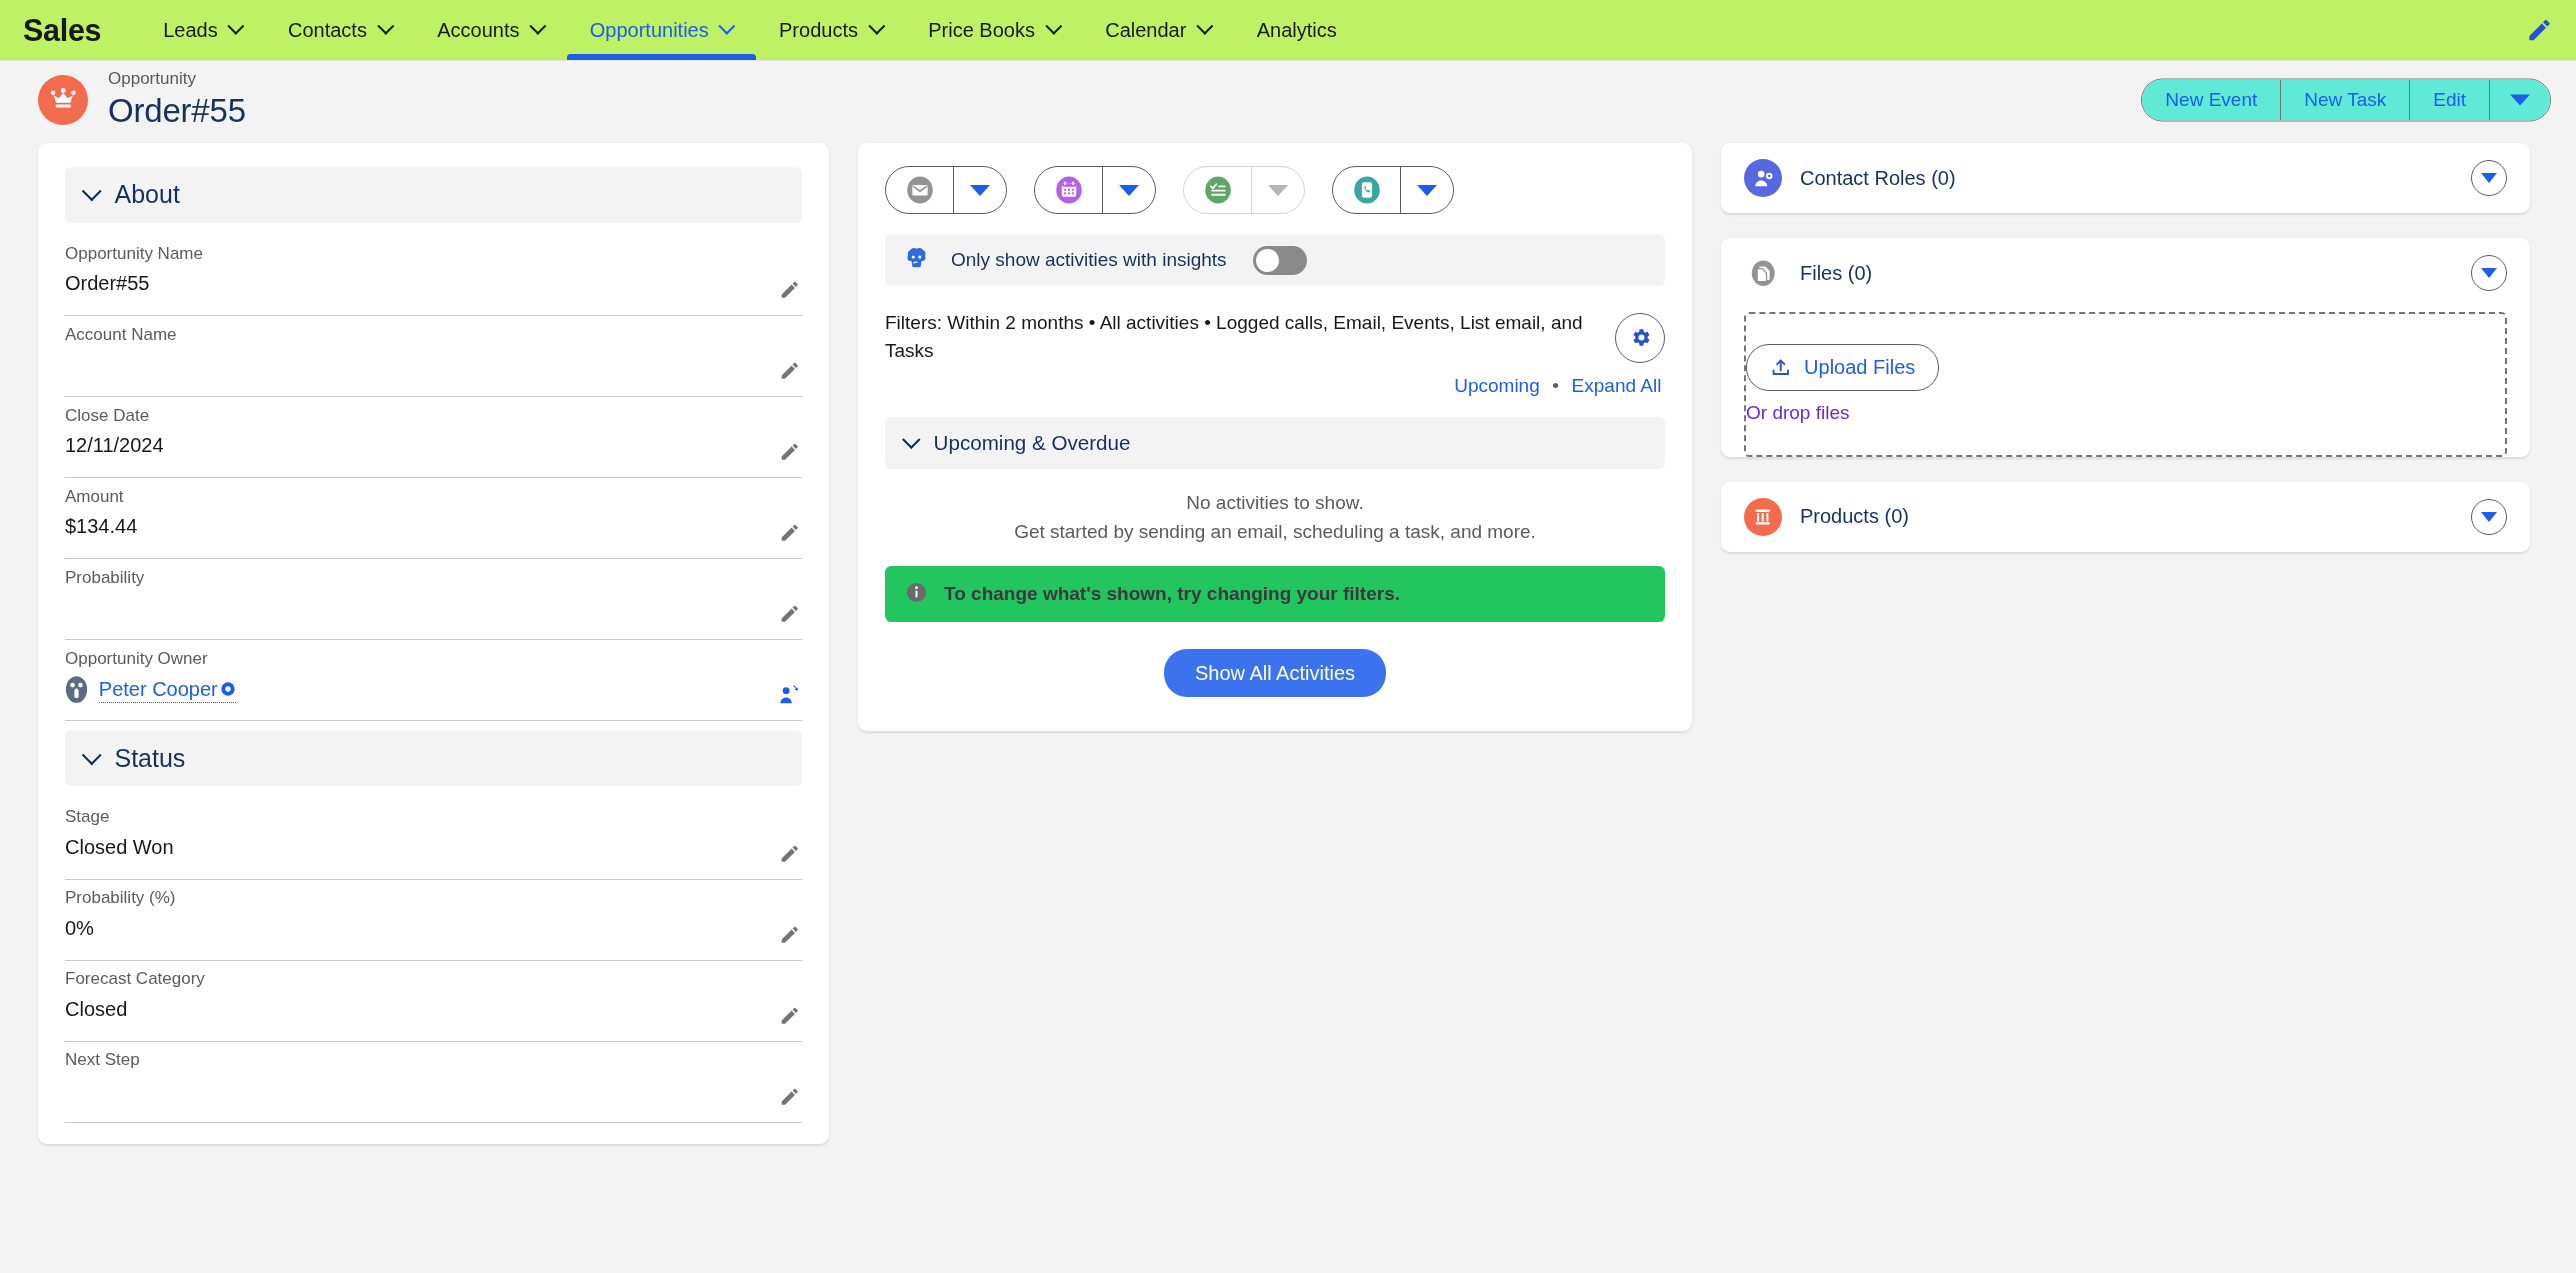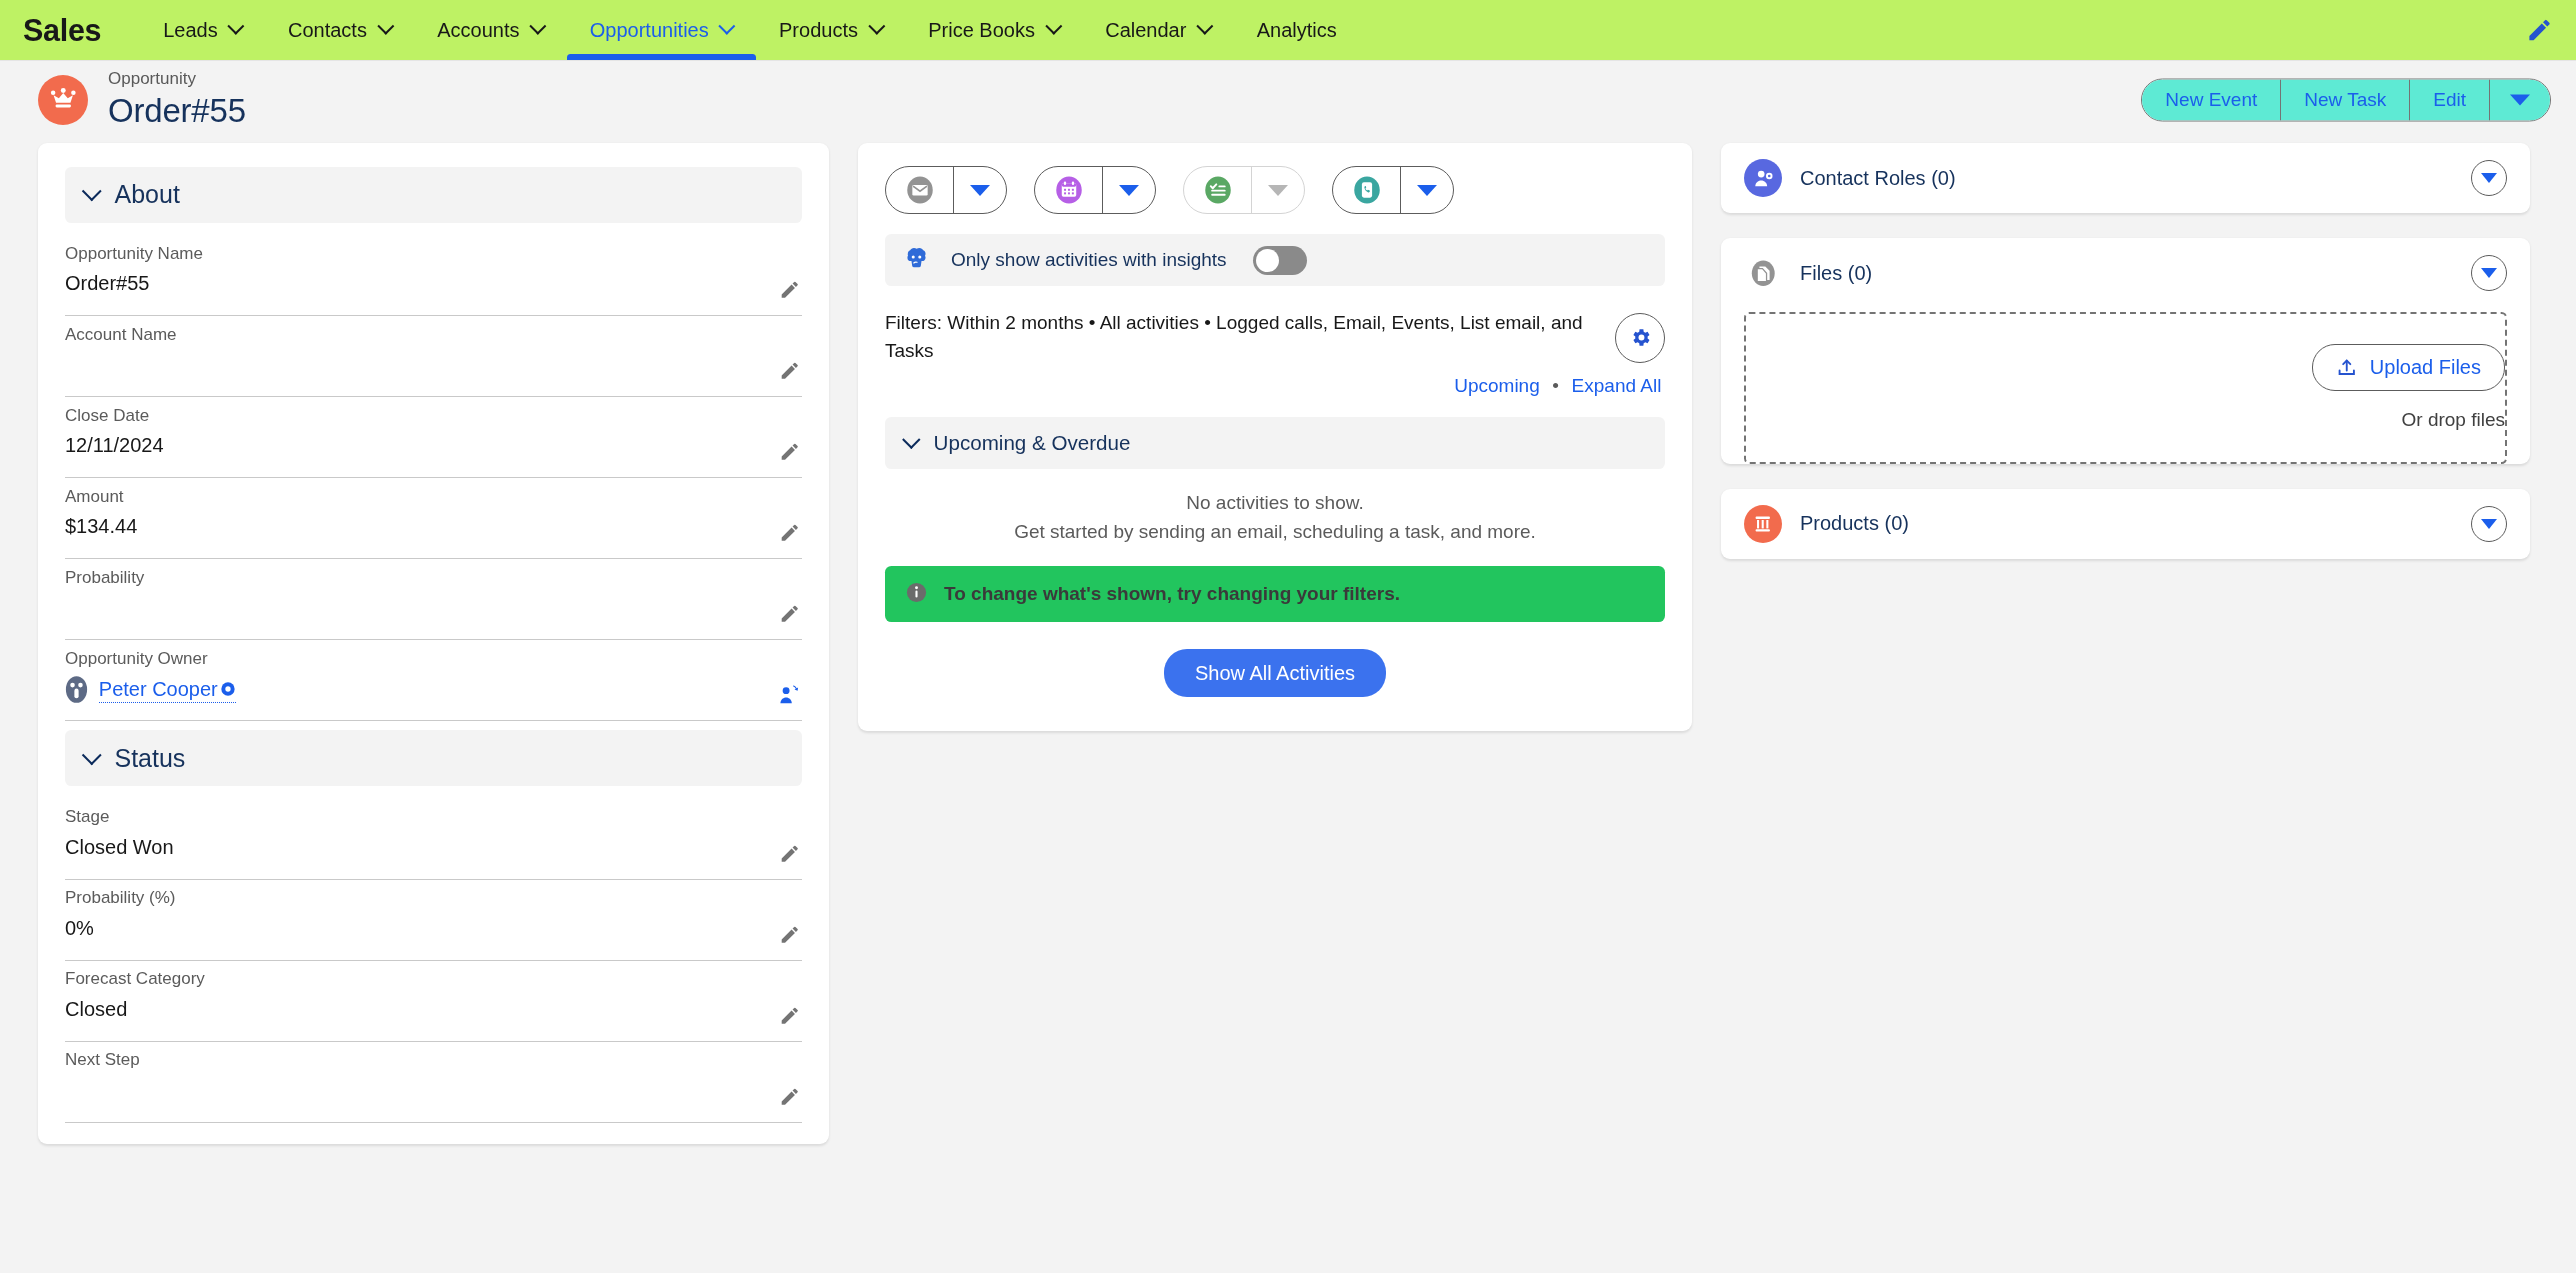--- a/index.html
+++ b/index.html
@@ -214,28 +214,28 @@
   .rel-toggle {
     position: absolute; right: 23px; top: 50%; transform: translateY(-50%);
     width: 36px; height: 36px; border-radius: 50%;
     border: 1.3px solid #5c5c5c; background: #fff;
     display: flex; align-items: center; justify-content: center; cursor: pointer;
   }
   .rel-toggle .tri-down { border-left-width: 8px; border-right-width: 8px; border-top-width: 10px; }
   .dropzone {
     margin: 3.6px 23px 23px 23px; border: 2px dashed #747474; border-radius: 5.4px;
     padding: 30.5px 0 30.5px 0; display: flex; flex-direction: column;
-    align-items: flex-end; gap: 18px;
+    align-items: flex-start; gap: 11px;
   }
   .upload-btn {
     border: 1.4px solid #5c5c5c; border-radius: 23px; background: #fff;
     padding: 10.8px 23px; display: inline-flex; align-items: center; gap: 12.6px;
     font-size: 20px; color: #1b5eeb; cursor: pointer;
   }
-  .drop-hint { font-size: 19px; color: #404040; }
+  .drop-hint { font-size: 19px; color: #6d28d9; }
 </style>
 </head>
 <body>
 
 <div class="topnav">
   <div class="app-name">Sales</div>
   <div class="nav-items">
 
     <div class="nav-item">
       <span>Leads</span>

